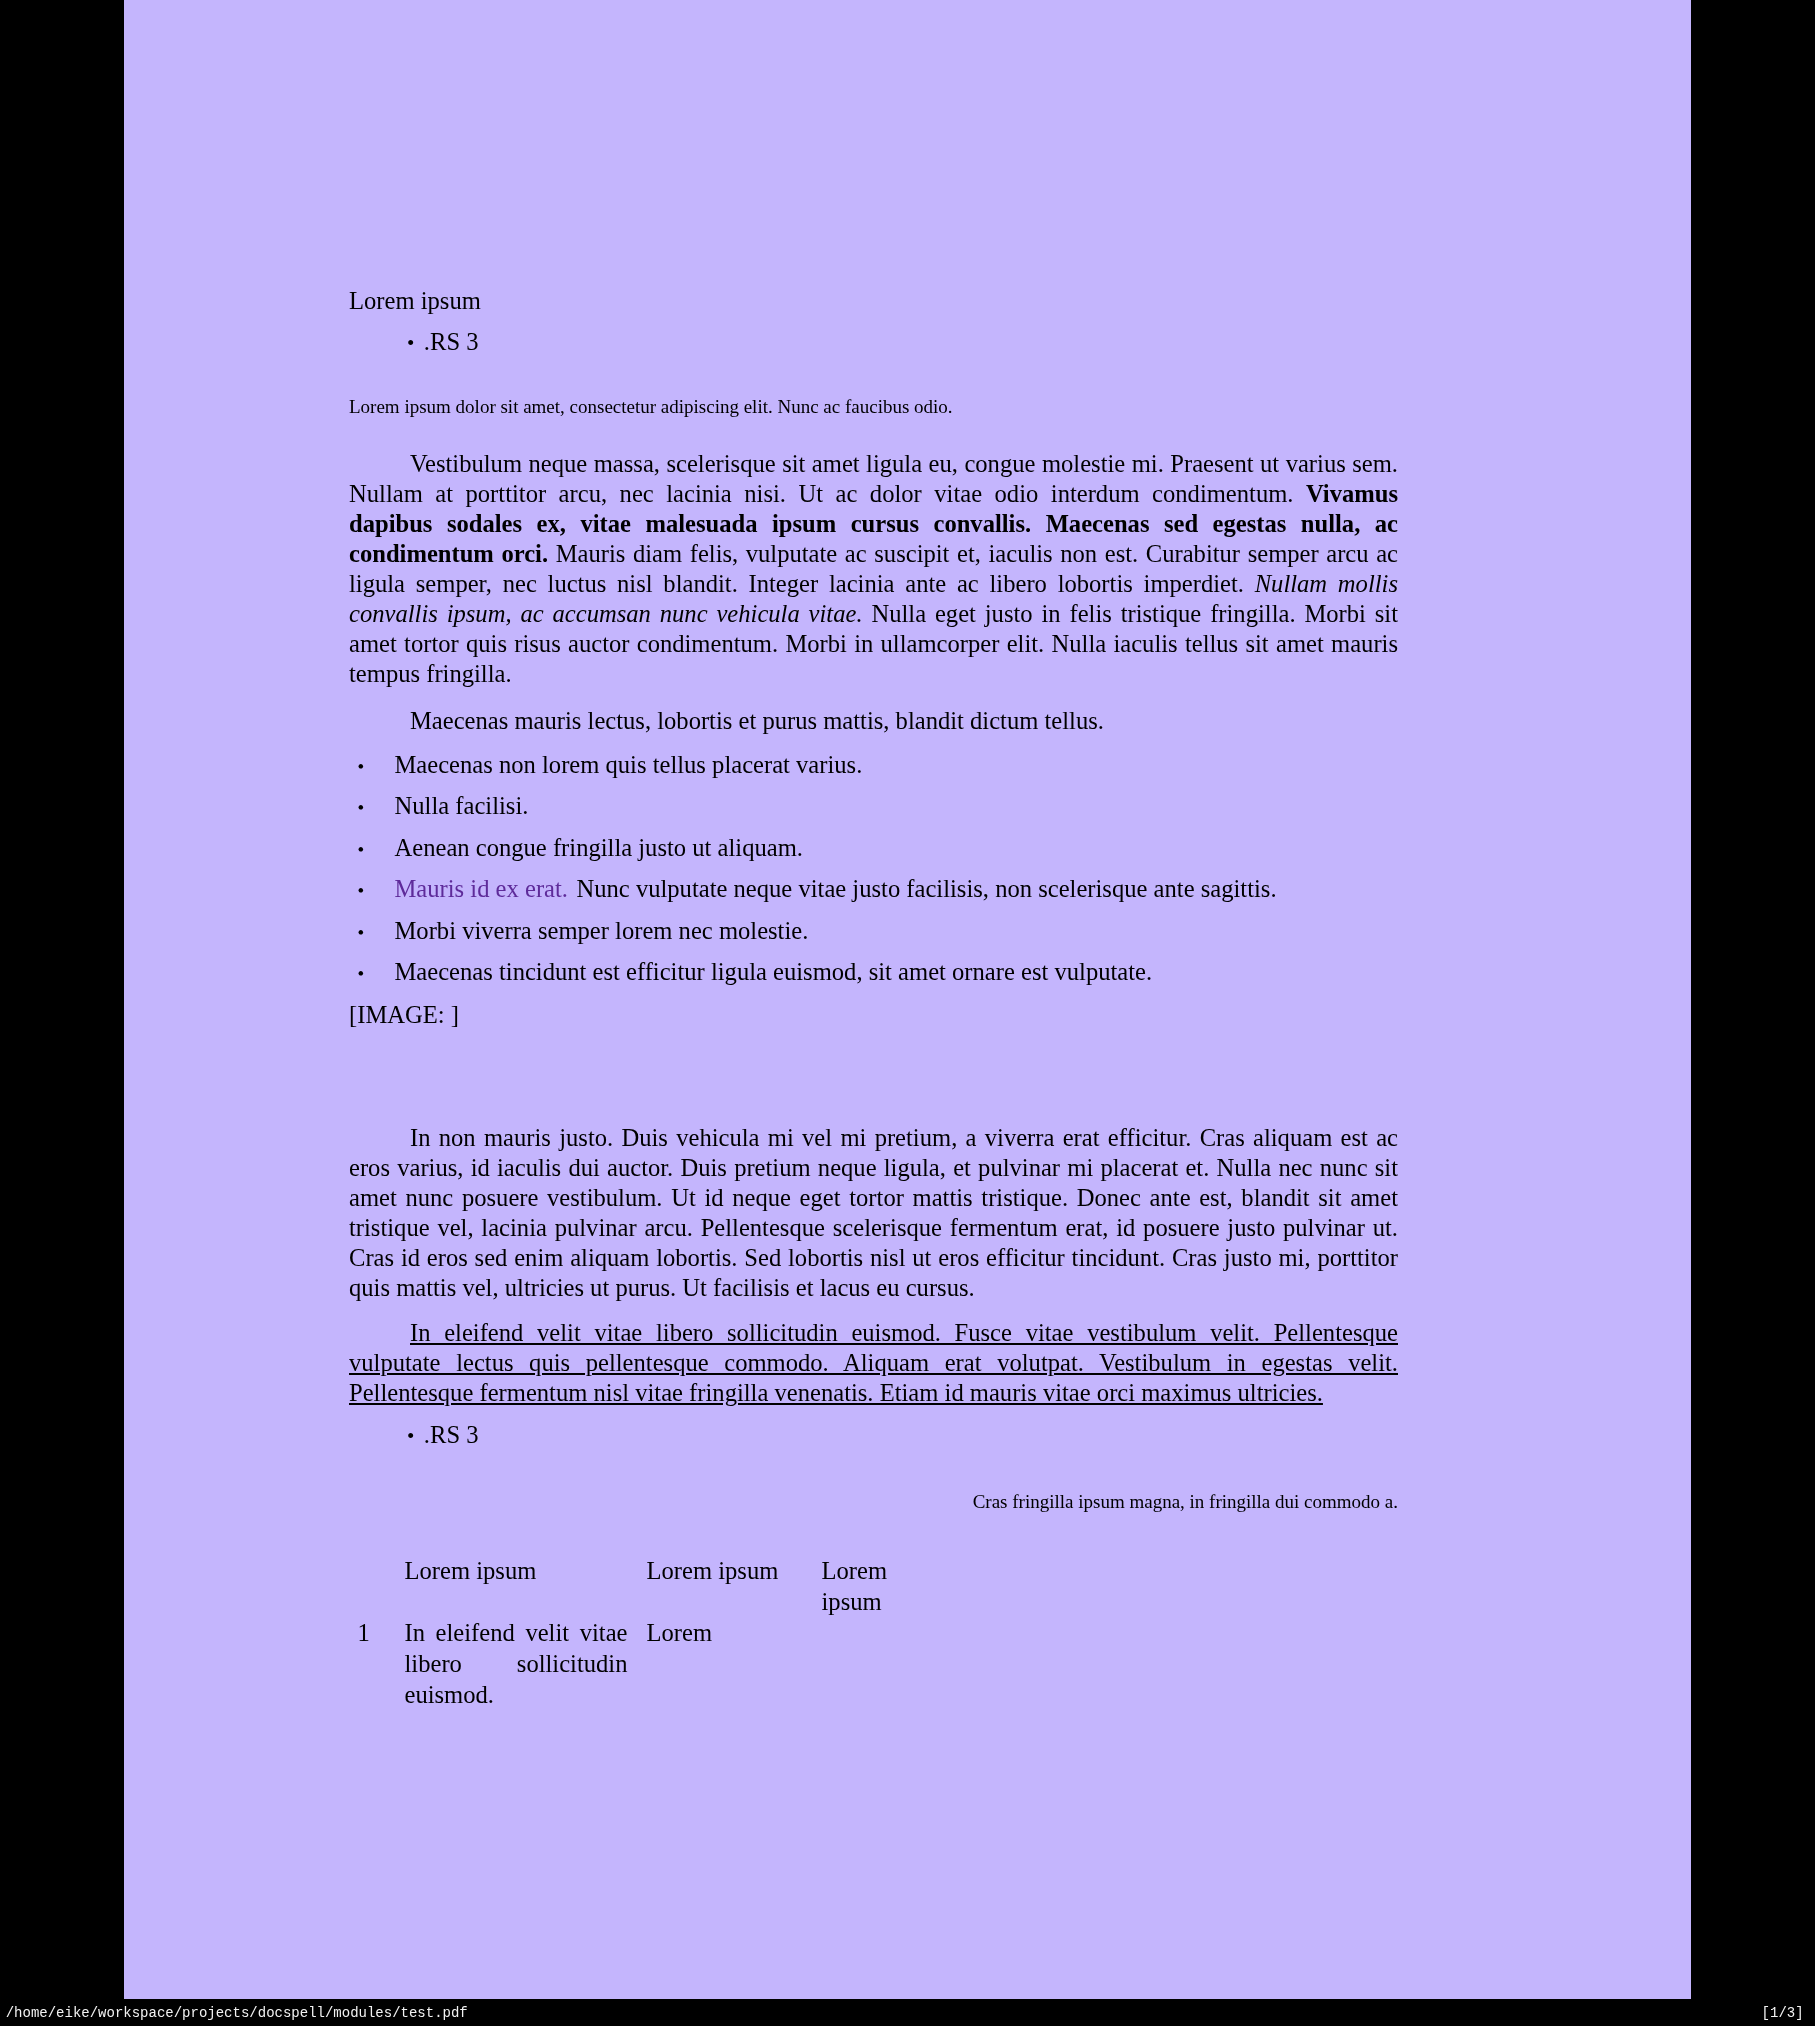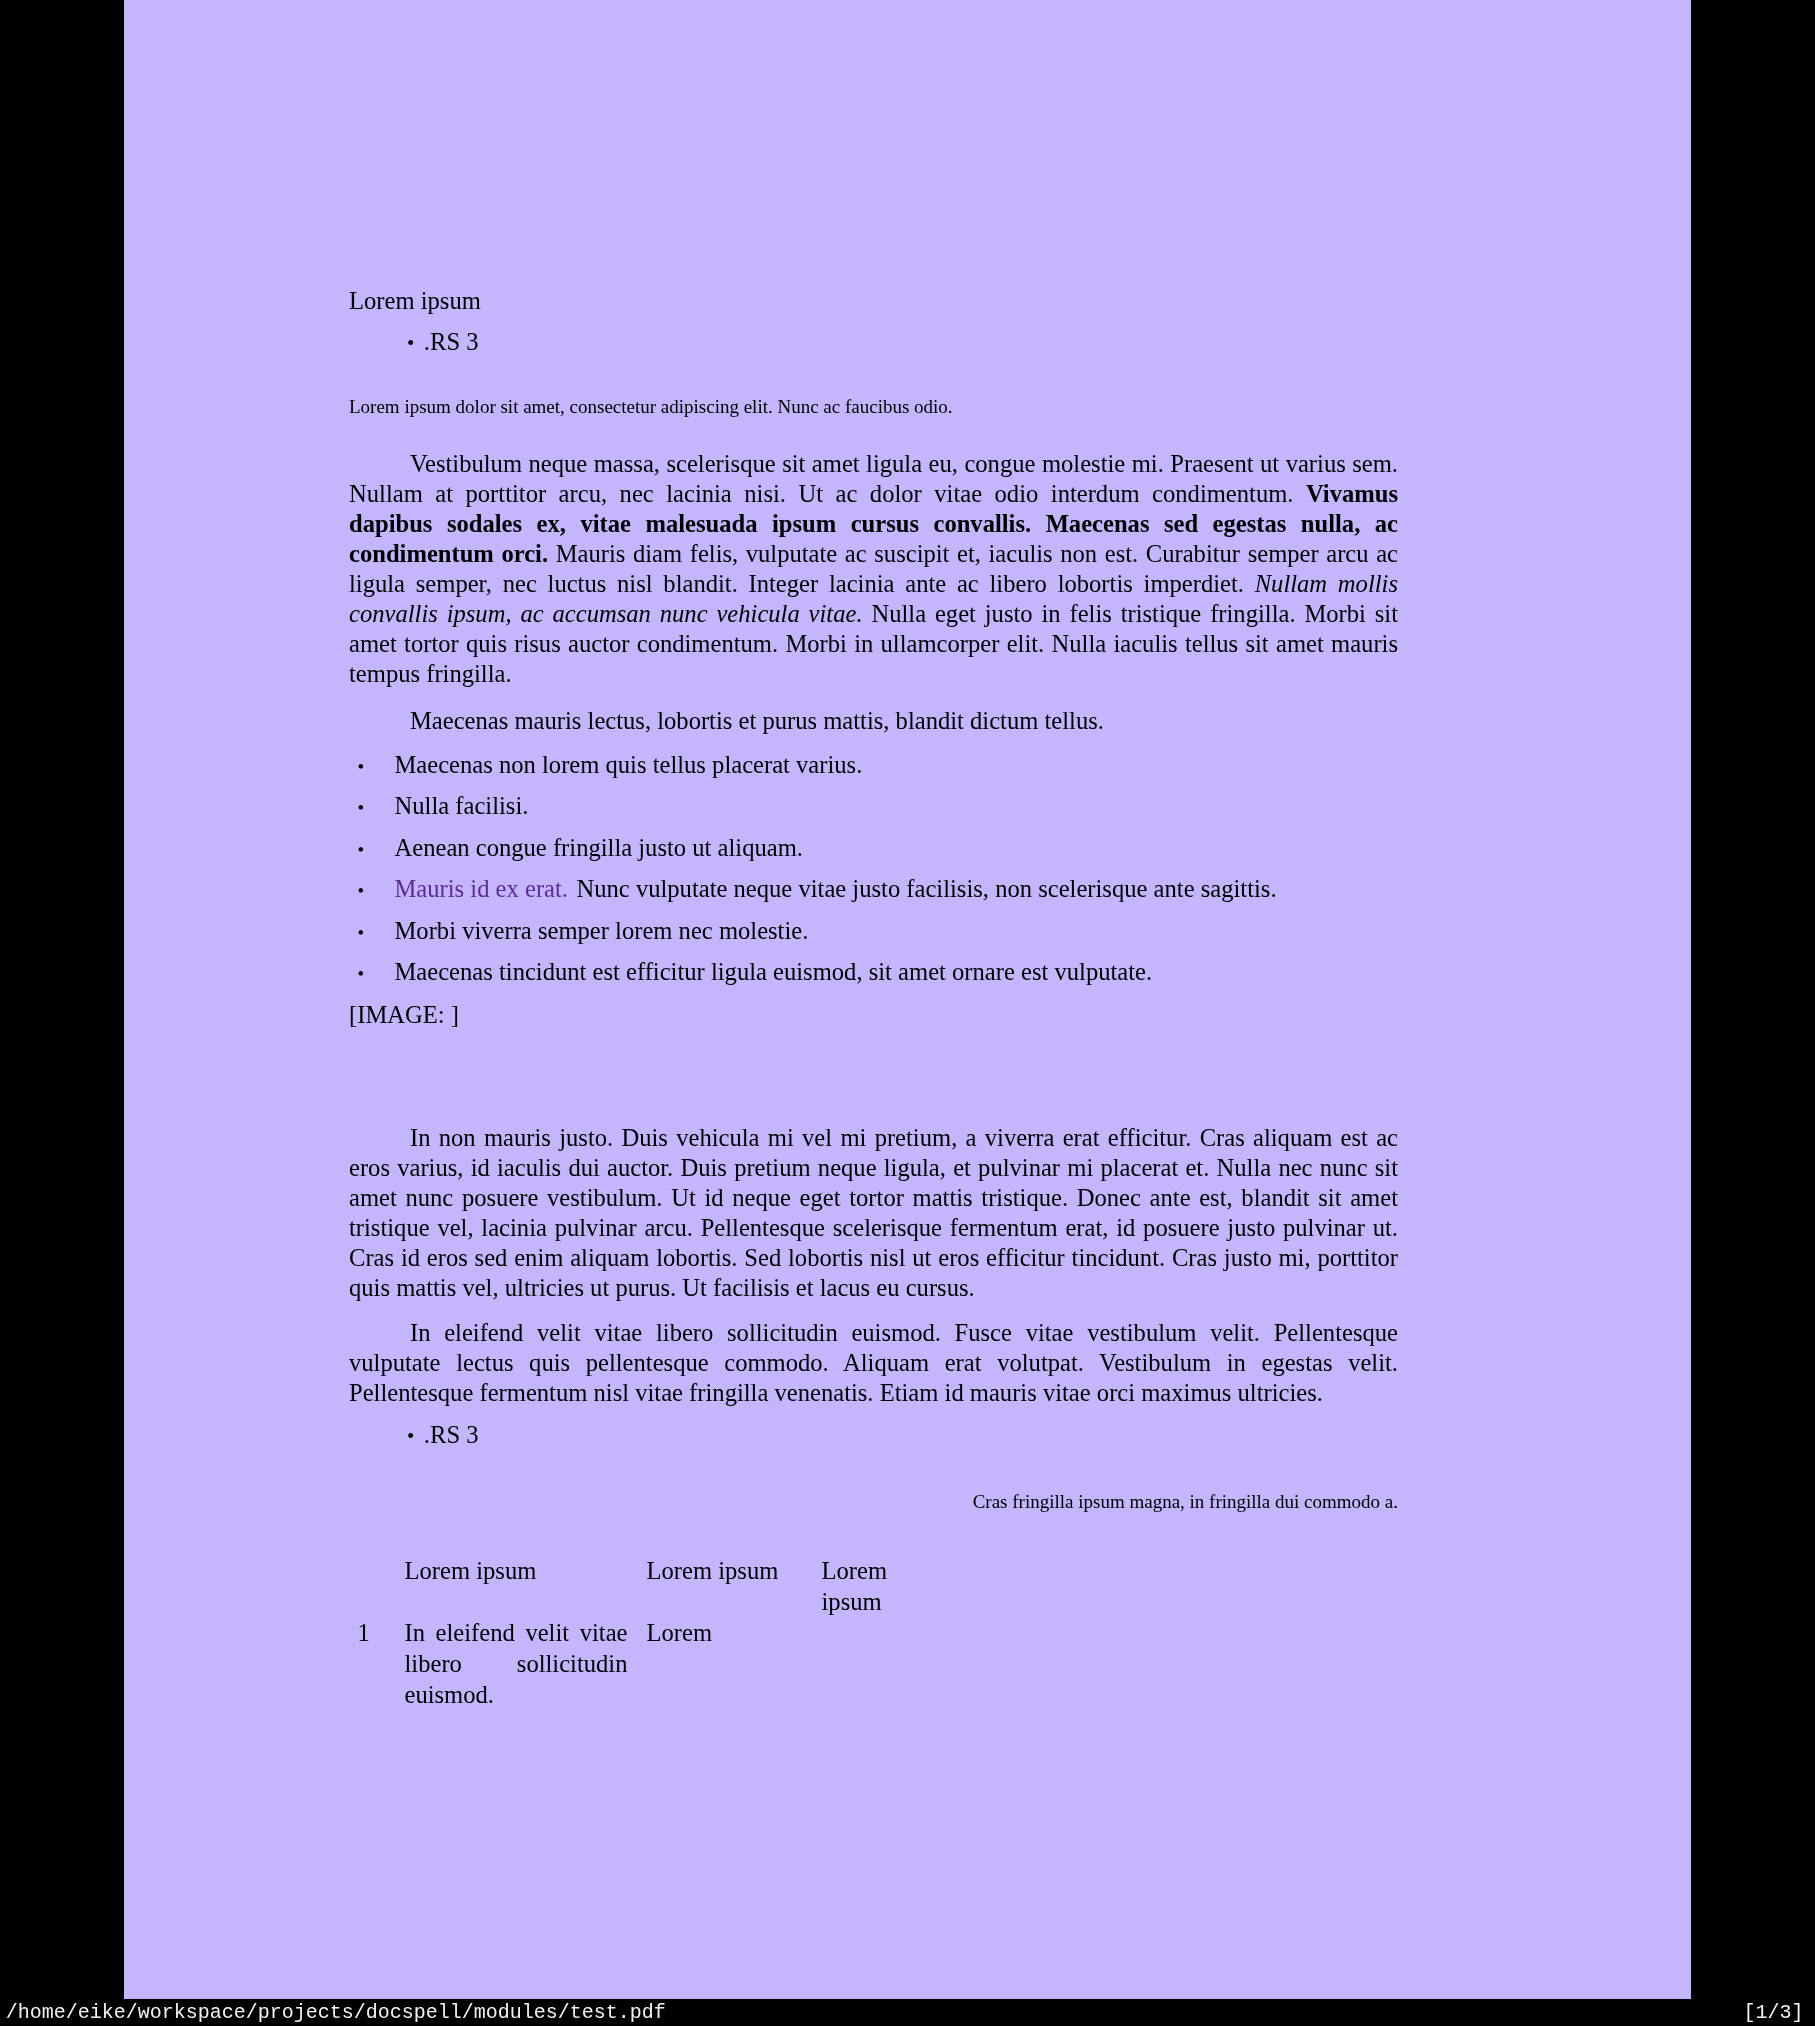--- a/index.html
+++ b/index.html
@@ -47,21 +47,21 @@
   h2.doc-heading.second { margin-top: 34px; text-align: right; }
 
   p.body-par {
     margin: 0;
     text-align: justify;
     text-indent: 61px;
   }
   p.par1 { margin-top: 25px; }
   p.par-single { margin-top: 17px; }
   p.par2 { margin-top: 93px; }
-  p.par3 { margin-top: 15px; }
+  p.par3 { margin-top: 15px; text-decoration: underline; }
 
   .seg-bold { font-weight: bold; }
   .seg-italic { font-style: italic; }
 
   .bullet-list { margin-top: 13.2px; }
   .bullet-item {
     display: flex;
     align-items: baseline;
     margin-bottom: 9.5px;
   }
@@ -87,21 +87,21 @@
   .doc-table .cell.wrap { text-align: justify; padding-right: 19px; }
 
   
   .status-bar {
     position: absolute;
     left: 0; top: 1999px;
     width: 1815px; height: 27.4px;
     background: #000000;
     color: #f2f2f2;
     font-family: "Liberation Mono", "DejaVu Sans Mono", monospace;
-    font-size: 20px;
+    font-size: 14px;
     display: flex;
     align-items: center;
     justify-content: space-between;
     box-sizing: border-box;
     padding: 0 11.4px 0 5.7px;
   }
 </style>
 </head>
 <body style="background: rgb(0, 0, 0);">
 

